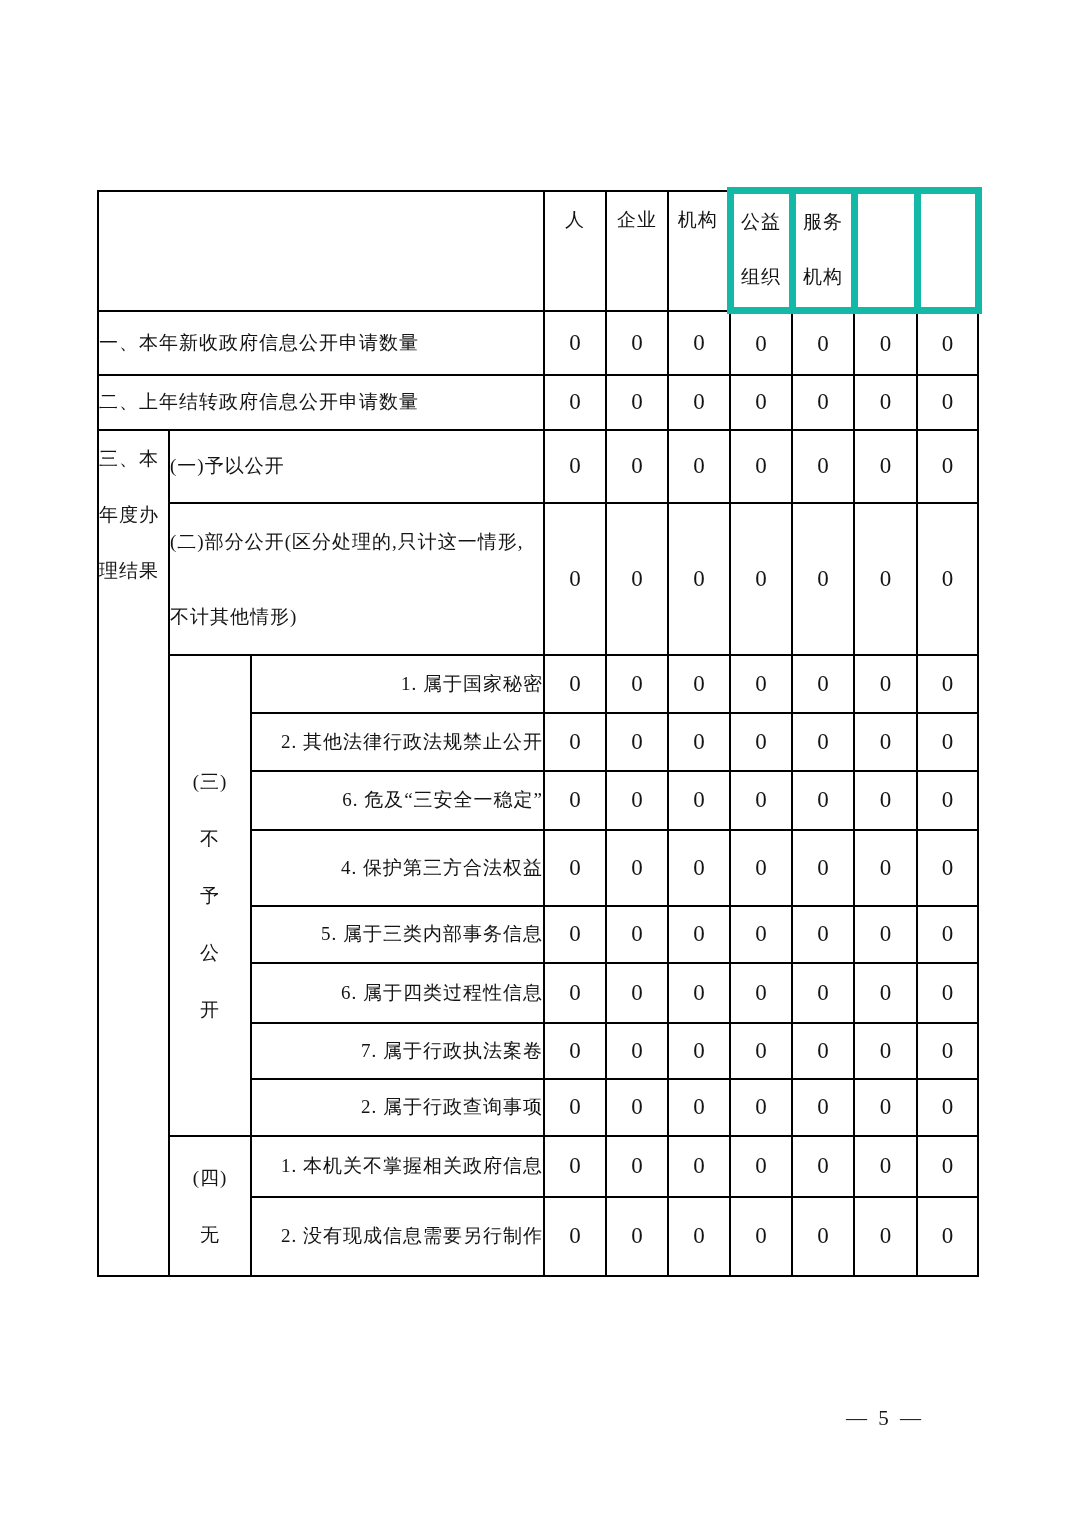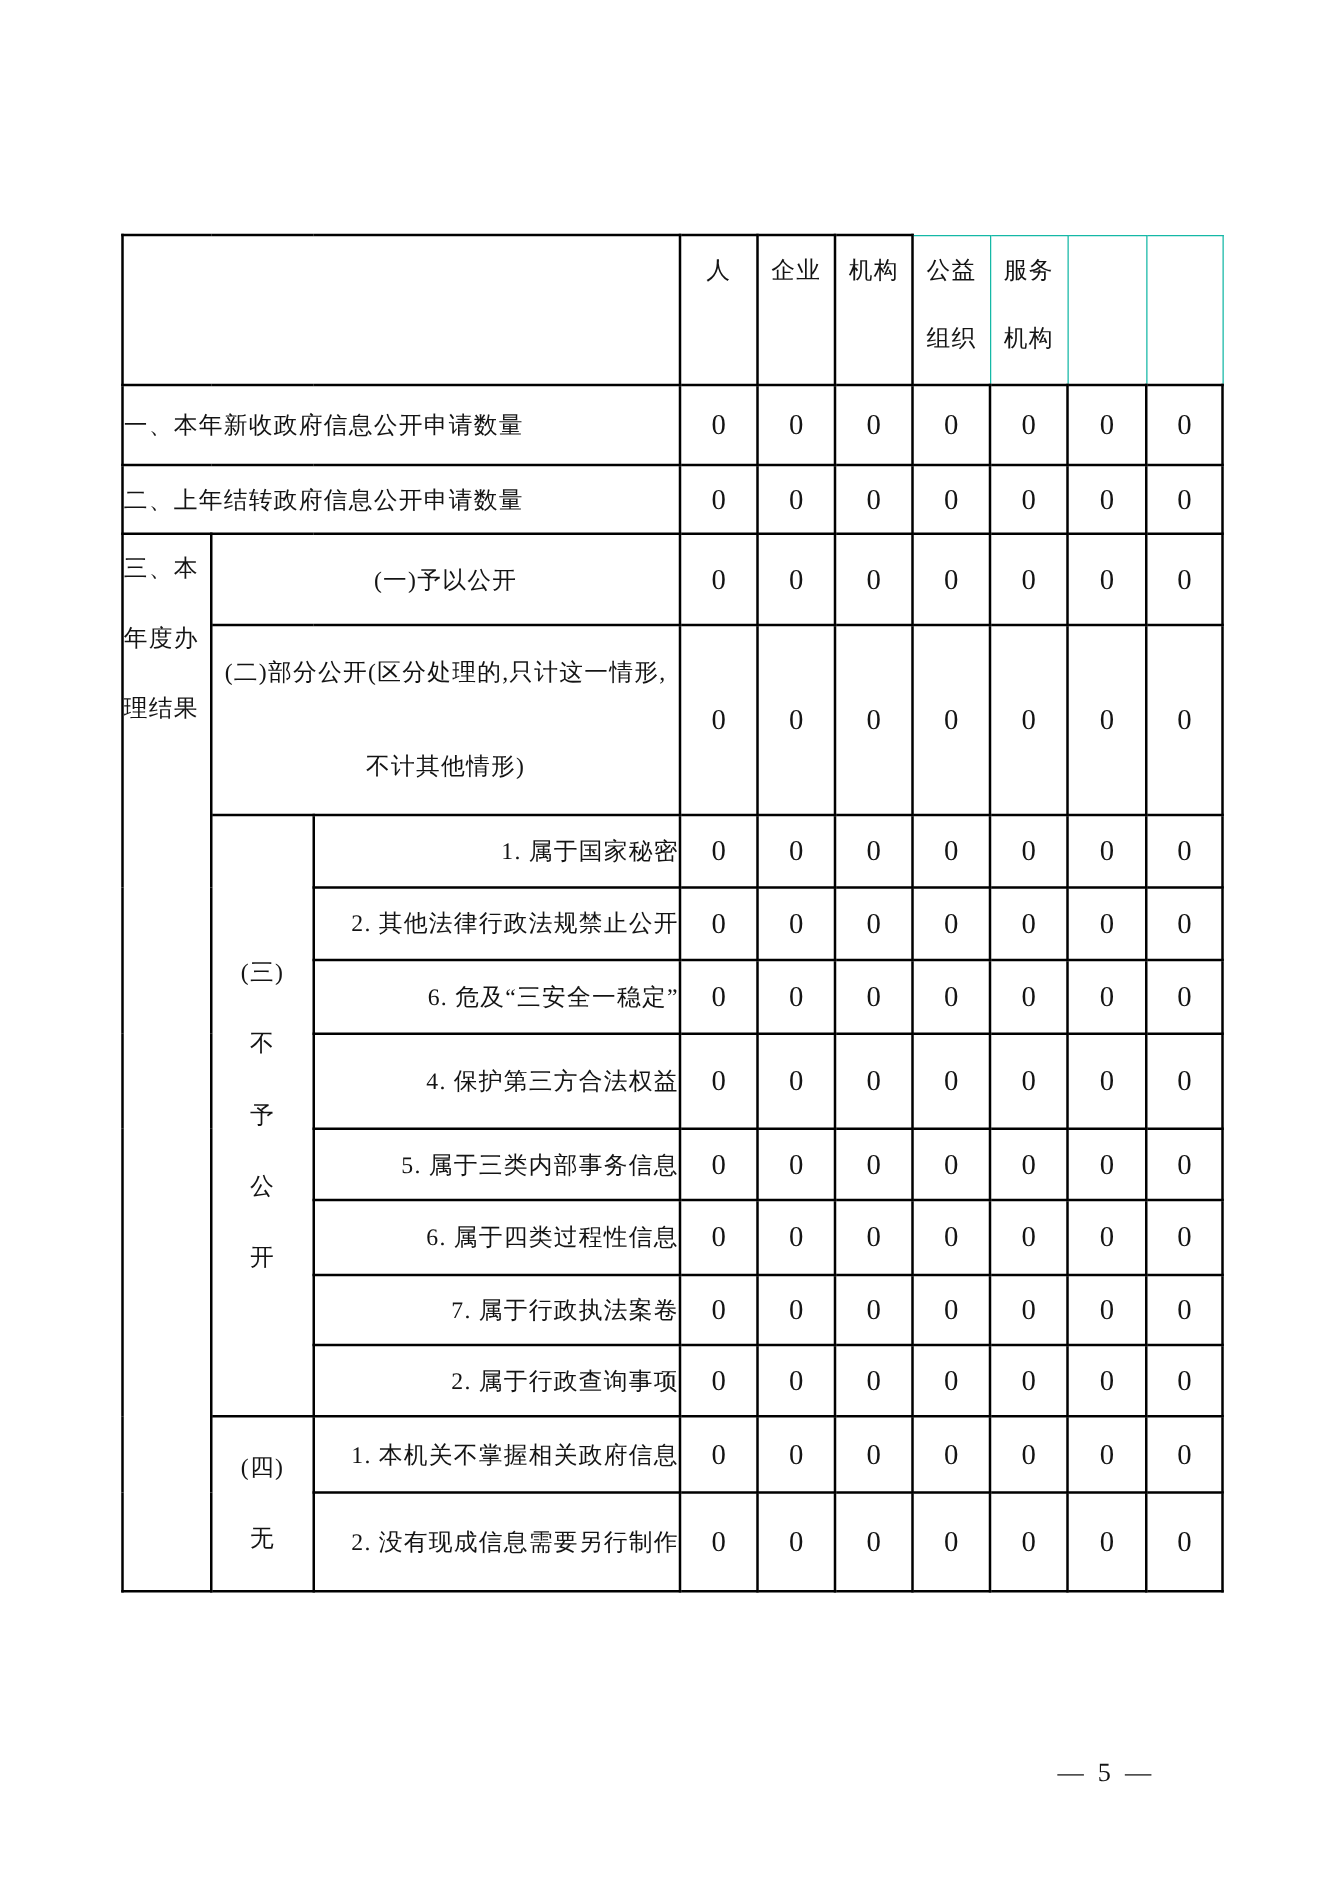--- a/index.html
+++ b/index.html
@@ -5,24 +5,24 @@
   html,body{margin:0;padding:0;background:#ffffff;}
   .page{position:relative;width:1074px;height:1520px;background:#fff;overflow:hidden;
         font-family:"Liberation Serif","DejaVu Serif",serif;color:#141414;}
   table.report{position:absolute;left:97px;top:187px;border-collapse:collapse;table-layout:fixed;}
   table.report td{border:2px solid #000;padding:0;font-size:19px;letter-spacing:1px;
         font-family:"Liberation Serif","DejaVu Serif",serif;color:#141414;}
   
   td.corner{border-top:2px solid #000;}
   td.hdr{border-top:none;vertical-align:top;text-align:center;line-height:55px;
          padding-top:2px;white-space:pre-line;}
-  td.hdr.boxed{border:1px solid #14b8a6;}
+  td.hdr.boxed{border:7px solid #14b8a6;}
   
   td.rowlab{padding-left:12px;vertical-align:middle;text-align:left;}
-  td.sublab{padding-left:4px;vertical-align:middle;text-align:center;}
+  td.sublab{padding-left:4px;vertical-align:middle;text-align:left;}
   td.pre{white-space:pre-line;line-height:75px;}
   td.itemlab{padding-left:11px;vertical-align:middle;text-align:right;}
   td.vert{white-space:pre-line;text-align:center;vertical-align:middle;line-height:57px;
           border-left:3px solid #000;}
   td.group{vertical-align:top;white-space:pre-line;line-height:56px;
            padding:620px 0 0 10px;text-align:left;}
   
   table.report td.v{text-align:center;vertical-align:middle;font-size:23px;letter-spacing:0;}
   .pageno{position:absolute;left:846px;top:1406px;width:110px;font-size:21px;
           letter-spacing:3px;white-space:nowrap;color:#141414;}

